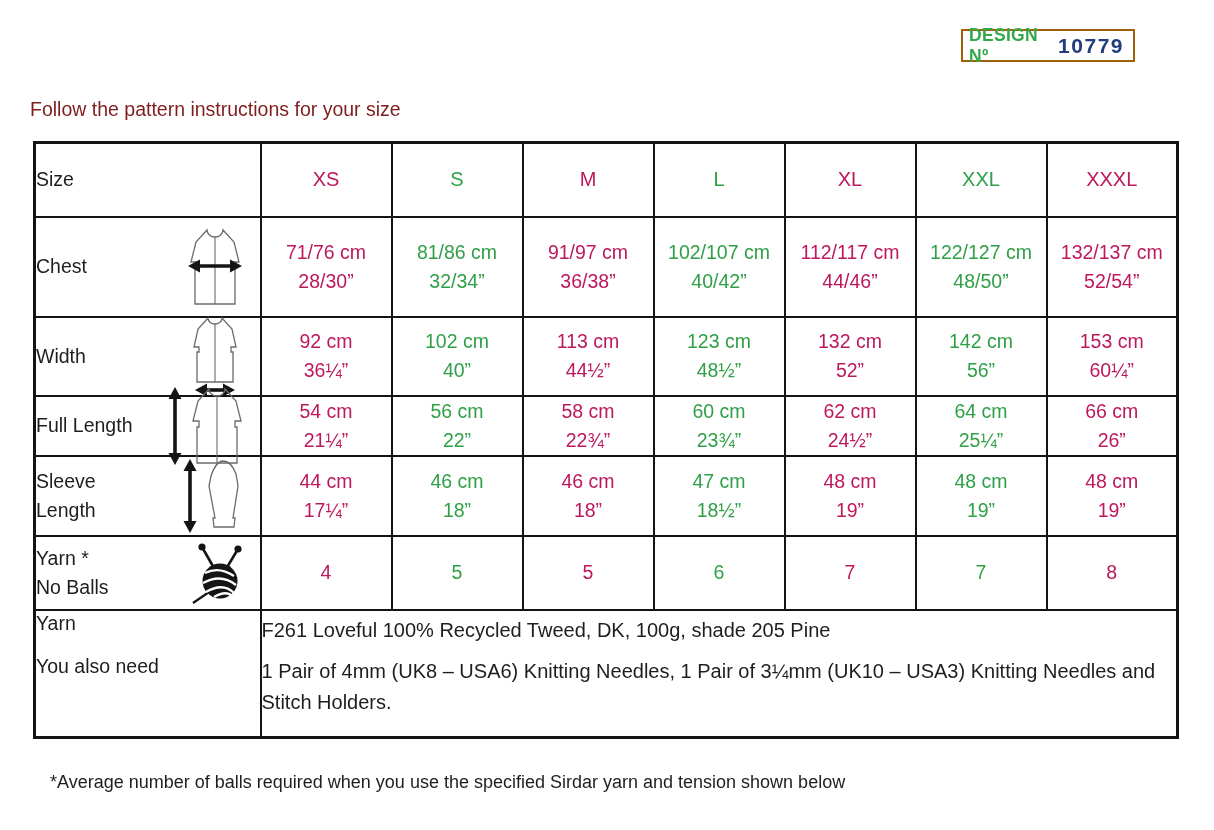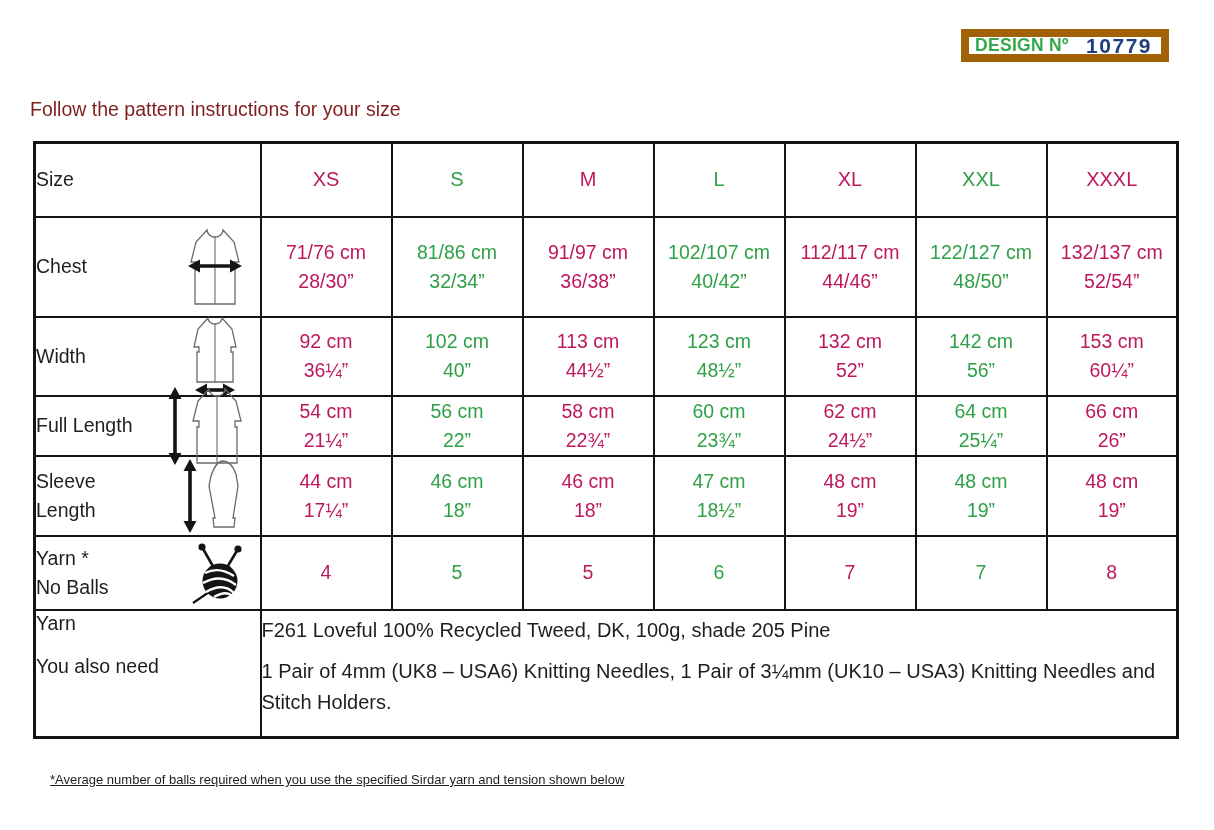--- a/index.html
+++ b/index.html
@@ -3,22 +3,22 @@
 <meta charset="utf-8">
 <style>
   html,body { margin:0; padding:0; background:#ffffff; }
   body { width:1214px; height:830px; font-family:"Liberation Sans", sans-serif; color:#1e1e1e; }
   .page { position:relative; width:1214px; height:830px; background:#fff; overflow:hidden; }
 
   .title { position:absolute; left:36px; top:46px; font-size:22px; font-weight:bold;
            letter-spacing:0.6px; color:#35a84b; }
   .subtitle { position:absolute; left:30px; top:98px; font-size:19.5px; color:#7f1d1d; }
 
-  .design-box { position:absolute; left:961px; top:29px; width:208px; height:33px;
-                border:8px solid #a16207; box-sizing:border-box; background:#fff;
+  .design-box { position:absolute; left:961px; top:29px; width:174px; height:33px;
+                border:2px solid #a16207; box-sizing:border-box; background:#fff;
                 display:flex; align-items:center; justify-content:space-between;
                 padding:0 9px 0 6px; }
   .design-label { color:#35a84b; font-weight:bold; font-size:17.5px; letter-spacing:0.3px; }
   .design-number { color:#203d7d; font-weight:bold; font-size:21px; letter-spacing:1.5px; }
 
   table.meas { position:absolute; left:33px; top:141px; width:1144px;
                border-collapse:collapse; table-layout:fixed;
                border:3px solid #141414; }
   table.meas th, table.meas td { border:2px solid #141414; padding:0; }
 
@@ -43,21 +43,21 @@
   .c-red   { color:#be185d; }
   .c-green { color:#2fa047; }
 
   th.info-label-cell { vertical-align:top; padding-top:14px; }
   th.info-label-cell div { line-height:24px; }
   th.info-label-cell .gap { margin-top:19px; }
   td.info-cell { vertical-align:top; text-align:left; padding:8px 14px 0 16px; font-size:20px; color:#1e1e1e; }
   td.info-cell p { margin:0; line-height:31px; }
   td.info-cell p.first { margin-top:4px; margin-bottom:10px; }
 
-  .footnote { position:absolute; left:50px; top:772px; font-size:13px; color:#1e1e1e;text-decoration:underline; }
+  .footnote { position:absolute; left:50px; top:772px; font-size:18px; color:#1e1e1e; }
 </style>
 </head>
 <body>
 
 <div class="page">
 
 
   <div class="design-box">
     <span class="design-label">DESIGN Nº</span>
     <span class="design-number">10779</span>

